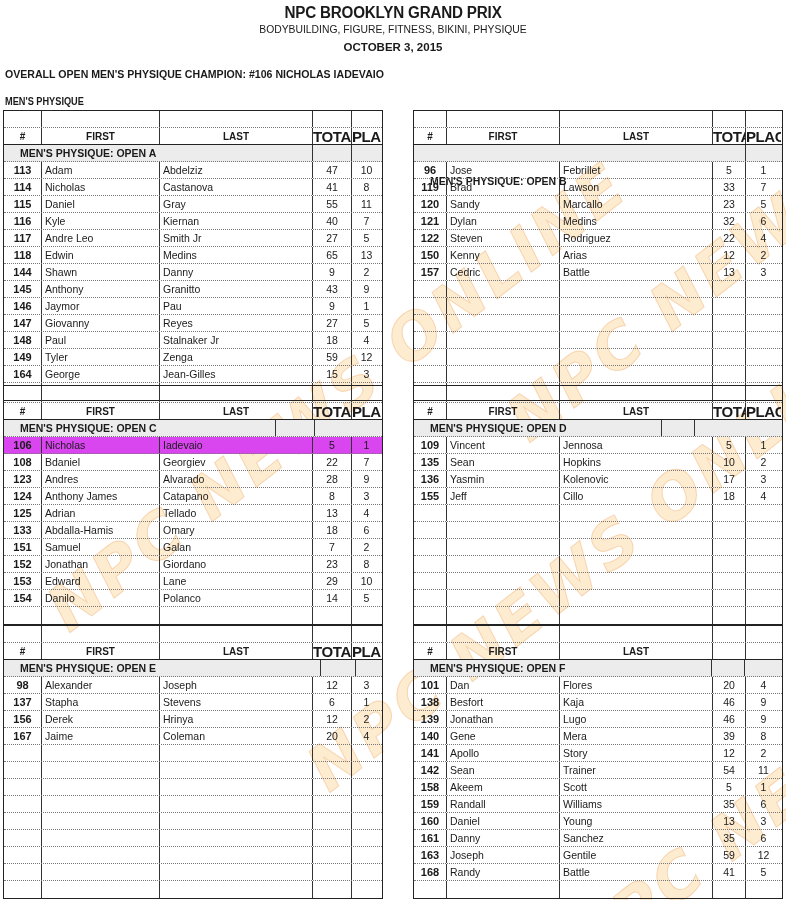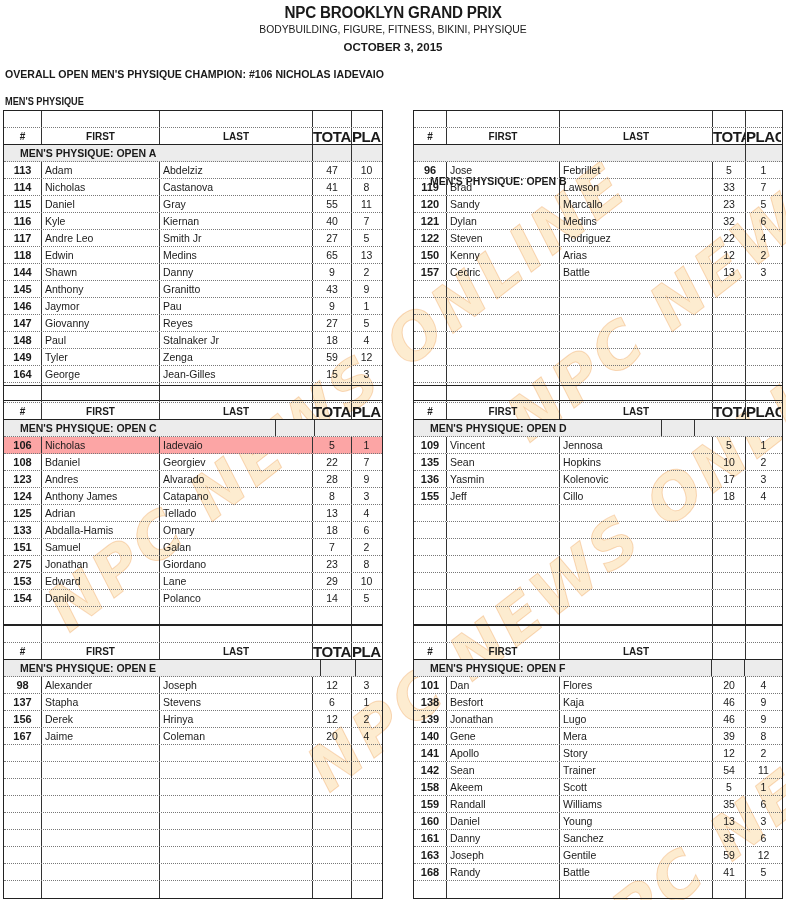--- a/index.html
+++ b/index.html
@@ -14,21 +14,21 @@
 
   .panel { position: absolute; border: 1.5px solid #222; background: rgba(255,255,255,0.0); }
   .panel.left { left: 3px; width: 380px; }
   .panel.right { left: 413px; width: 370px; }
 
   .row { position: relative; height: 17px; display: flex; border-bottom: 1px dotted #777; font-size: 10.5px; line-height: 17px; }
   .row.solid { border-bottom: 1px solid #222; }
   .row.spacer { height: 17px; }
   .row.header { height: 17px; font-size: 10px; }
   .row.section { background: #ececec; font-weight: bold; font-size: 10.5px; }
-  .row.highlight { background: #fca5a5; }
+  .row.highlight { background: #d946ef; }
 
   .c { height: 100%; border-right: 1px solid #333; overflow: hidden; white-space: nowrap; }
   .c:last-child { border-right: none; }
   .left .c-num { width: 38px; } .left .c-first { width: 118px; } .left .c-last { width: 153px; } .left .c-total { width: 39px; } .left .c-place { width: 29px; }
   .right .c-num { width: 33px; } .right .c-first { width: 113px; } .right .c-last { width: 153px; } .right .c-total { width: 33px; } .right .c-place { width: 35px; }
 
   .c-num { text-align: center; font-weight: bold; font-size: 11px; }
   .c-first, .c-last { padding-left: 3px; }
   .c-total, .c-place { text-align: center; }
   .header .c { text-align: center; padding-left: 0; font-weight: bold; }
@@ -354,21 +354,21 @@
       <div class="c c-place">6</div>
     </div>
     <div class="row">
       <div class="c c-num">151</div>
       <div class="c c-first">Samuel</div>
       <div class="c c-last">Galan</div>
       <div class="c c-total">7</div>
       <div class="c c-place">2</div>
     </div>
     <div class="row">
-      <div class="c c-num">275</div>
+      <div class="c c-num">152</div>
       <div class="c c-first">Jonathan</div>
       <div class="c c-last">Giordano</div>
       <div class="c c-total">23</div>
       <div class="c c-place">8</div>
     </div>
     <div class="row">
       <div class="c c-num">153</div>
       <div class="c c-first">Edward</div>
       <div class="c c-last">Lane</div>
       <div class="c c-total">29</div>

